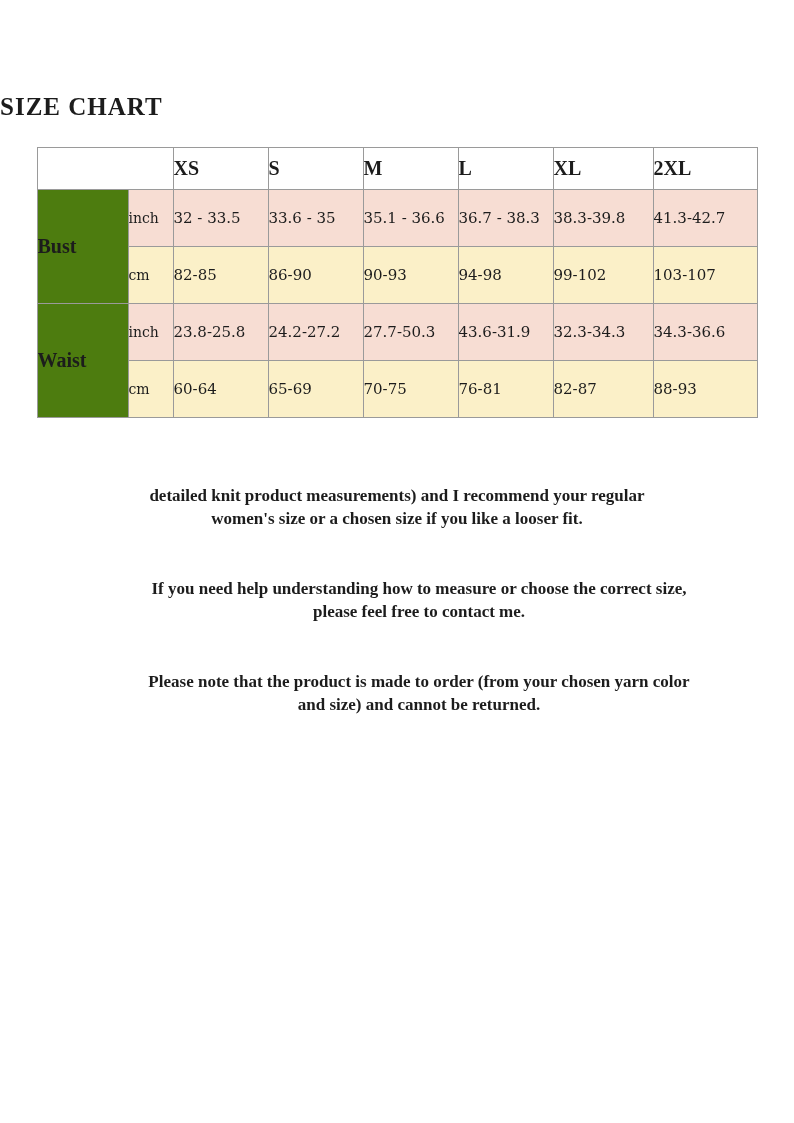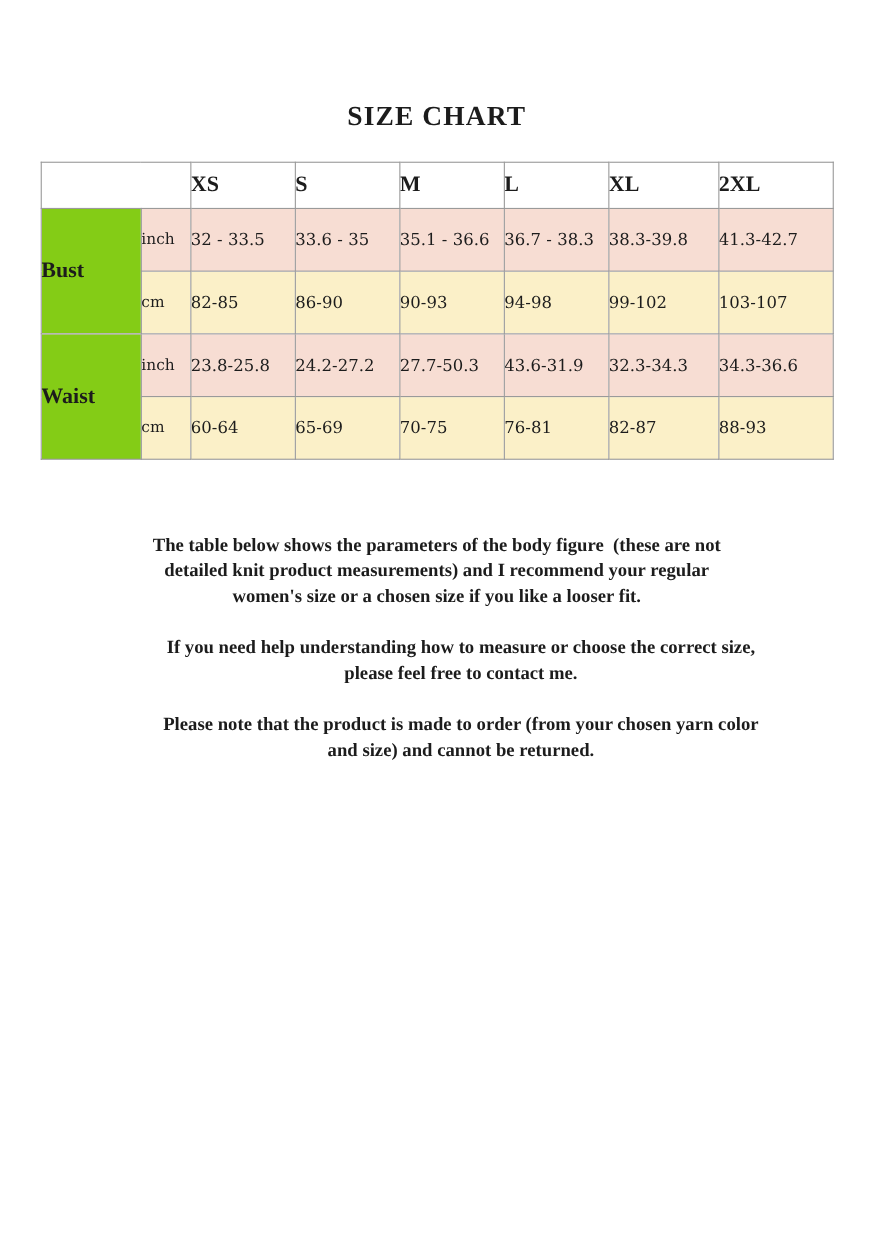--- a/index.html
+++ b/index.html
@@ -15,21 +15,21 @@
     overflow: hidden;
   }
   .page {
     box-sizing: border-box;
     width: 794px;
     height: 1123px;
     padding-top: 92px;
   }
   .title {
     margin: 0;
-    text-align: center;
+    text-align: left;
     font-size: 25px;
     line-height: 29px;
     font-weight: 700;
     letter-spacing: 1px;
     color: var(--text, #1c1c1c);
   }
   table.size-chart {
     border-collapse: collapse;
     table-layout: fixed;
     width: 720px;
@@ -48,21 +48,21 @@
   tr.data-row   { height: 57px; }
   th.size-head {
     font-size: 20px;
     font-weight: 700;
     background: #ffffff;
   }
   th.corner { background: #ffffff; }
   th.measure-label {
     font-size: 20px;
     font-weight: 700;
-    background: #84cc16;
+    background: #4d7c0f;
   }
   td.unit-cell {
     font-family: "DejaVu Serif", serif;
     font-size: 14px;
     font-weight: 400;
   }
   td.value-cell {
     font-family: "DejaVu Serif", serif;
     font-size: 15px;
     font-weight: 400;
@@ -70,21 +70,21 @@
   .bg-inch { background: var(--inch-row-bg, #f7ddd3); }
   .bg-cm   { background: var(--cm-row-bg, #fbf0c8); }
   .paragraphs { margin-top: 66px; }
   .para {
     text-align: center;
     font-size: 17px;
     line-height: 23px;
     font-weight: 700;
     color: var(--text, #1c1c1c);
   }
-  .para + .para { margin-top: 24px; padding-left: 44px; }
+  .para + .para { margin-top: 47px; padding-left: 44px; }
   .para .line { white-space: pre-wrap; }
 </style>
 </head>
 <body>
 
 <div class="page">
 
   <h1 class="title">SIZE CHART</h1>
 
   <table class="size-chart">
@@ -146,21 +146,20 @@
         <td class="value-cell bg-cm">70-75</td>
         <td class="value-cell bg-cm">76-81</td>
         <td class="value-cell bg-cm">82-87</td>
         <td class="value-cell bg-cm">88-93</td>
       </tr>
     </tbody>
   </table>
 
   <div class="paragraphs">
     <div class="para">
-      <div class="line">The table below shows the parameters of the body figure  (these are not</div>
       <div class="line">detailed knit product measurements) and I recommend your regular</div>
       <div class="line">women's size or a chosen size if you like a looser fit.</div>
     </div>
     <div class="para">
       <div class="line">If you need help understanding how to measure or choose the correct size,</div>
       <div class="line">please feel free to contact me.</div>
     </div>
     <div class="para">
       <div class="line">Please note that the product is made to order (from your chosen yarn color</div>
       <div class="line">and size) and cannot be returned.</div>

